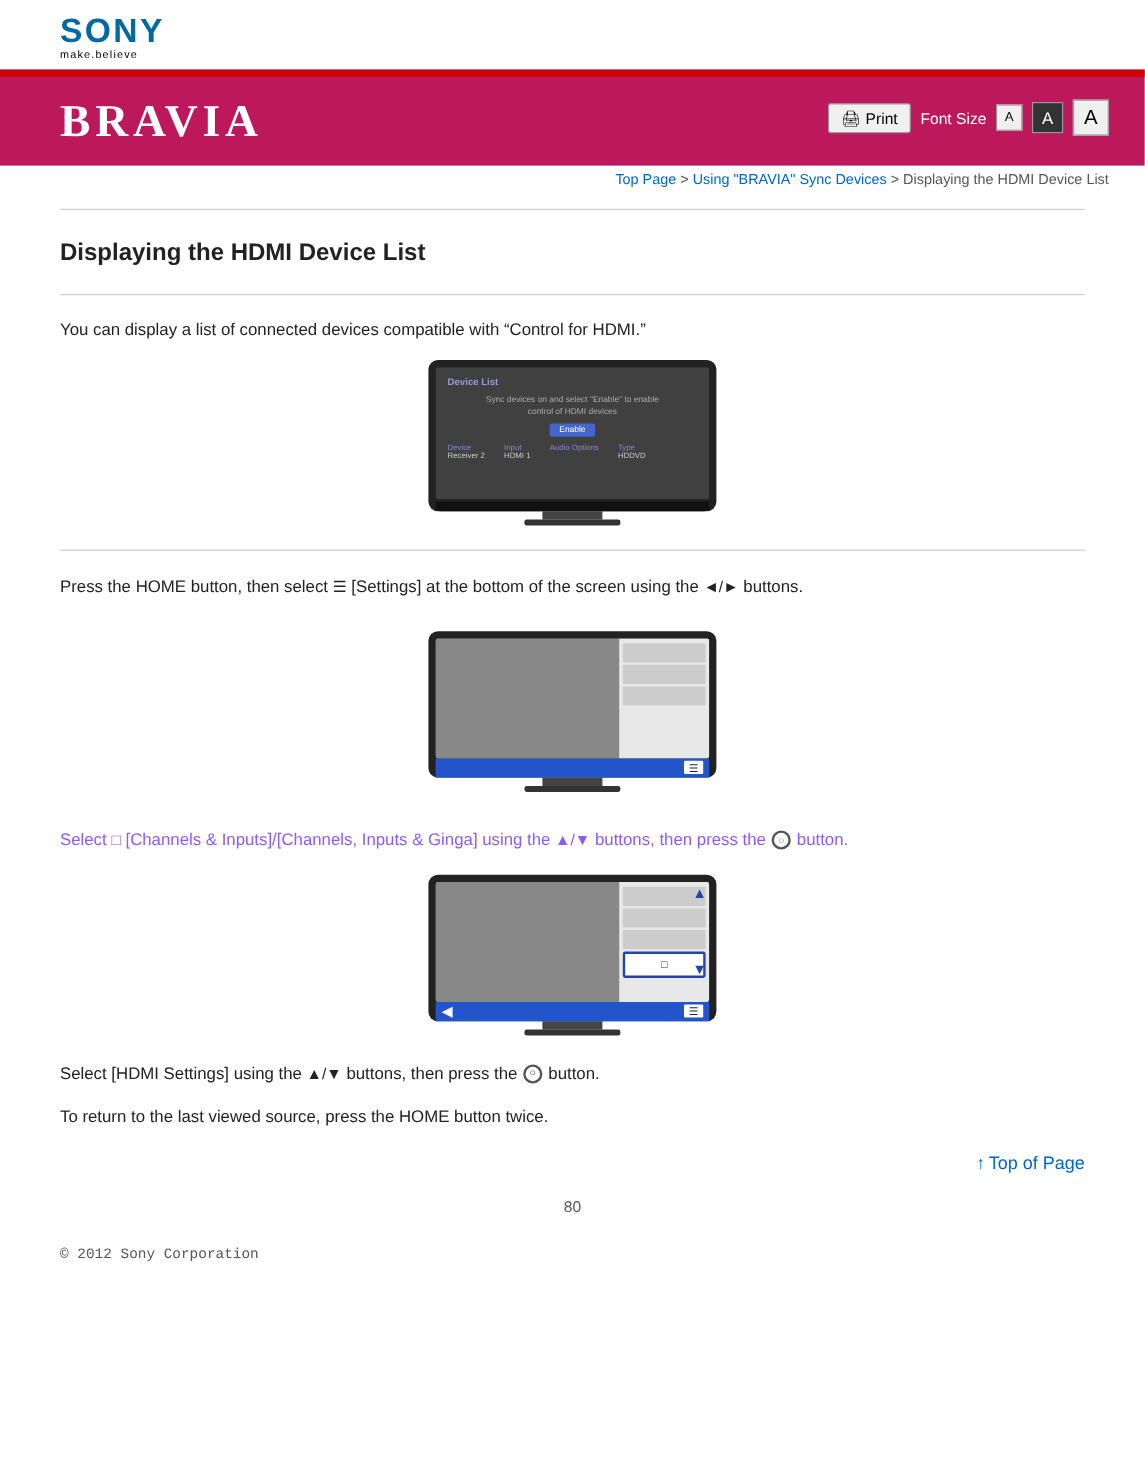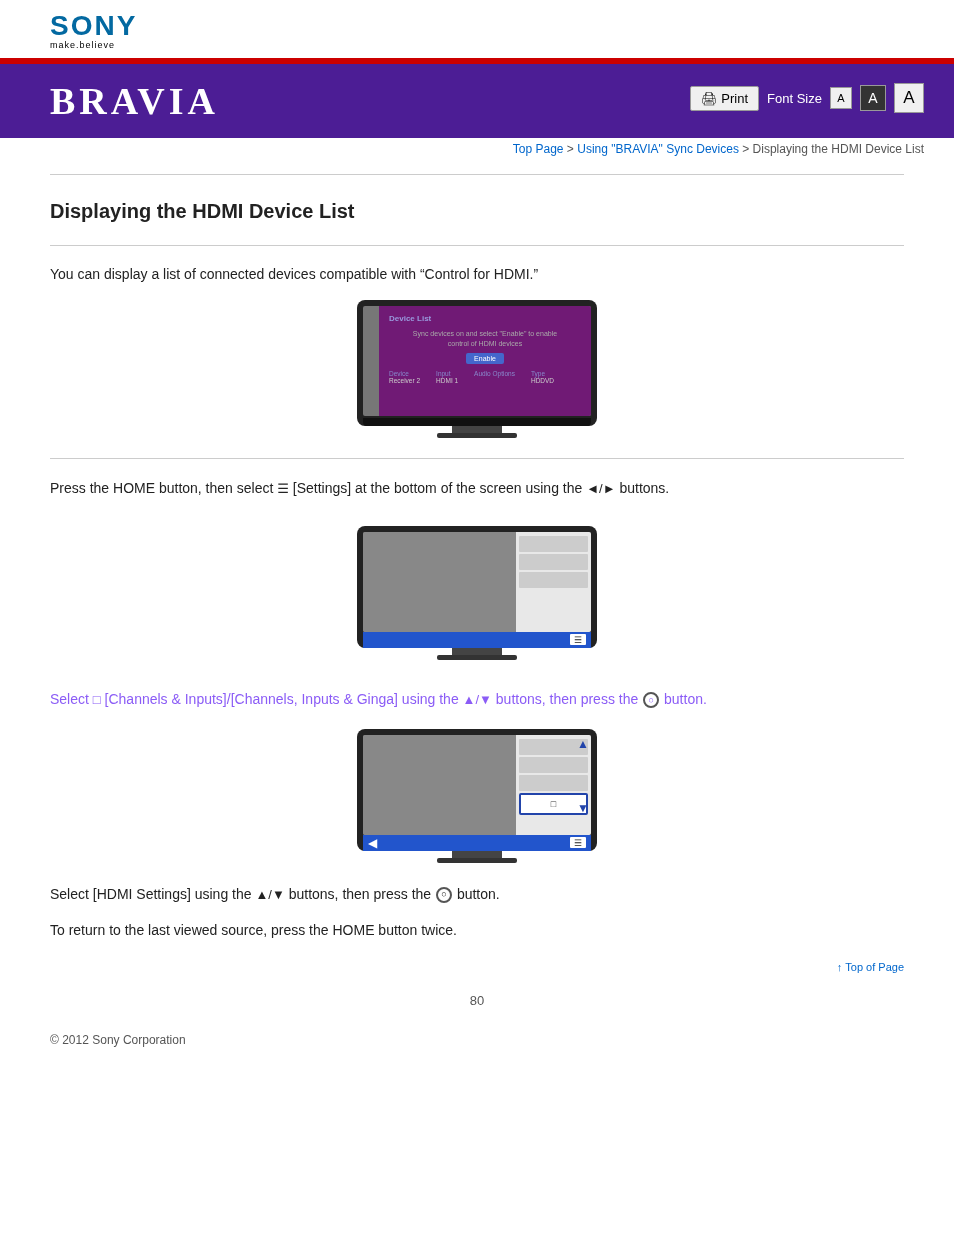--- a/index.html
+++ b/index.html
@@ -7,21 +7,21 @@
       font-family: Arial, sans-serif;
       font-size: 14px;
       background: #fff;
       color: #222;
       width: 954px;
       min-height: 1235px;
     }
 
     
     .header {
-      background: #4c1d95;
+      background: #be185d;
       padding: 0;
       height: 80px;
       display: flex;
       align-items: center;
       position: relative;
     }
     .header-red-bar {
       background: #cc0000;
       height: 6px;
       width: 100%;
@@ -186,35 +186,36 @@
     .return-text {
       font-size: 14px;
       color: #222;
       margin-top: 12px;
       line-height: 1.5;
     }
 
     .top-of-page {
       text-align: right;
       margin: 20px 0 10px 0;
-      font-size: 11px;
+      font-size: 15px;
     }
     .top-of-page a {
       color: #0066cc;
       text-decoration: none;
     }
     .top-arrow {
       color: #0066cc;
       margin-right: 3px;
     }
 
     .footer {
       padding: 10px 50px 20px 50px;
       font-size: 12px;
       color: #555;
+      font-family: Liberation Mono, monospace;
     }
 
     .page-number {
       text-align: center;
       font-size: 13px;
       color: #555;
       padding: 10px 0 15px 0;
     }
 
     
@@ -294,21 +295,21 @@
 
   <hr class="section-divider">
 
   <p class="intro-text">You can display a list of connected devices compatible with “Control for HDMI.”</p>
 
   <div class="tv-mockup-container">
     <div style="display:flex;flex-direction:column;align-items:center;">
       <div class="tv-outer-wrap">
         <div class="tv-screen-area">
 
-          <div style="background:#701a75;padding:6px;min-height:110px;margin-left:16px;">
+          <div style="background:#404040;padding:6px;min-height:110px;">
             <div style="color:#9999dd;font-size:8px;padding:2px 4px;margin-bottom:4px;font-weight:bold;">Device List</div>
             <div style="color:#aaa;font-size:7px;text-align:center;margin:4px 0;line-height:1.4;">Sync devices on and select "Enable" to enable<br>control of HDMI devices</div>
             <div style="background:#4466cc;color:#fff;font-size:7px;padding:2px 8px;margin:3px auto;display:block;width:fit-content;border-radius:2px;">Enable</div>
             <div style="display:flex;gap:16px;margin-top:6px;padding:0 4px;">
               <div>
                 <div style="color:#8888cc;font-size:6.5px;">Device</div>
                 <div style="color:#ccc;font-size:6.5px;">Receiver 2</div>
               </div>
               <div>
                 <div style="color:#8888cc;font-size:6.5px;">Input</div>

